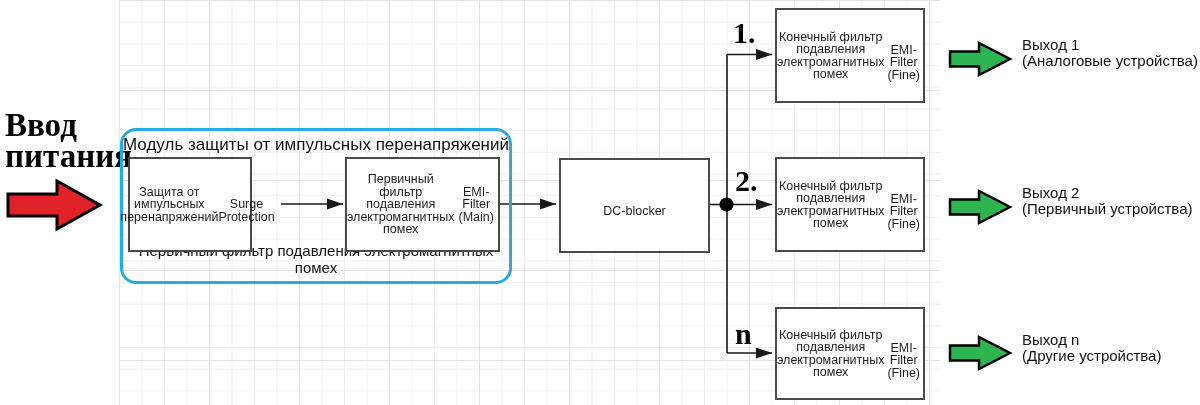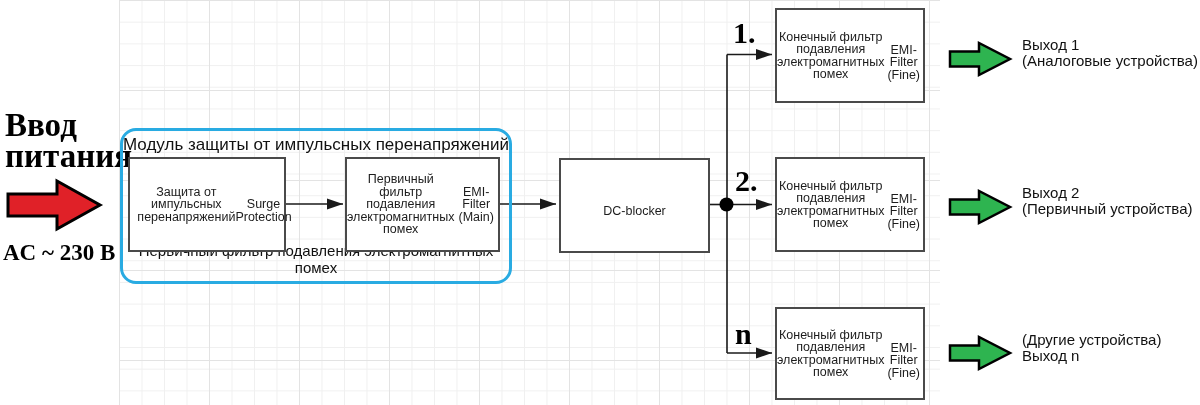--- a/index.html
+++ b/index.html
@@ -40,21 +40,21 @@
     position:absolute; box-sizing:border-box; background:#fff;
     border:2px solid #4a4a4a;
     display:flex; flex-direction:row; align-items:center; justify-content:center;
     text-align:center; font-size:12.5px; line-height:12.5px; color:#1c1c1c;
   }
   .box-title { white-space:pre-line; }
   .box-sub { margin-top:12px; }
   .box-sub.tight { margin-top:0; }
   .box-sub.fine { margin-top:14px; }
 
-  #box-surge   { left:128px; top:157px; width:158px; height:95px;padding-left:15px; }
+  #box-surge   { left:128px; top:157px; width:124px; height:95px;padding-left:15px; }
   #box-emimain { left:345px; top:157px; width:155px; height:95px;align-items:center; }
   #box-dc      { left:559px; top:158px; width:151px; height:95px; }
   #box-fine1   { left:775px; top:8px;   width:150px; height:95px; }
   #box-fine2   { left:775px; top:157px; width:150px; height:95px; }
   #box-fine3   { left:775px; top:307px; width:150px; height:93px; }
 
   .branch-label { position:absolute; font-size:30px; line-height:30px; }
   #blabel-1 { left:733px; top:18px; }
   #blabel-2 { left:735px; top:166px; }
   #blabel-n { left:735px; top:319px; }
@@ -89,21 +89,20 @@
     <line x1="727" y1="353" x2="772" y2="353" stroke="#1a1a1a" stroke-width="1.6" marker-end="url(#ah)"></line>
     <circle cx="726.5" cy="204.5" r="7" fill="#000"></circle>
 
     <polygon points="950,51.5 979,51.5 979,43 1010,59 979,75 979,66.5 950,66.5" stroke="#000" stroke-width="2.5" stroke-linejoin="miter" style="fill: rgb(46, 180, 80);"></polygon>
     <polygon points="950,199.5 979,199.5 979,191 1010,207 979,223 979,214.5 950,214.5" stroke="#000" stroke-width="2.5" stroke-linejoin="miter" style="fill: rgb(46, 180, 80);"></polygon>
     <polygon points="950,345.5 979,345.5 979,337 1010,353 979,369 979,360.5 950,360.5" stroke="#000" stroke-width="2.5" stroke-linejoin="miter" style="fill: rgb(46, 180, 80);"></polygon>
   </svg>
 
   <div id="input-title" class="serifbold">Ввод
 питания</div>
-  <div id="input-voltage" class="serifbold">AC ~ 230 В</div>
 
   <div class="module" style="border-color: rgb(41, 171, 226);">
     <div class="module-title">Модуль защиты от импульсных перенапряжений</div>
     <div class="module-footer">Первичный фильтр подавления электромагнитных помех</div>
   </div>
 
   <div class="box" id="box-surge">
     <div class="box-title">Защита от импульсных
 перенапряжений</div>
     <div class="box-sub">Surge Protection</div>
@@ -151,17 +150,17 @@
 
   <div class="output" id="output-1">
     <div>Выход 1</div>
     <div>(Аналоговые устройства)</div>
   </div>
   <div class="output" id="output-2">
     <div>Выход 2</div>
     <div>(Первичный устройства)</div>
   </div>
   <div class="output" id="output-3">
+    <div>Выход n</div>
     <div>(Другие устройства)</div>
-    <div>Выход n</div>
   </div>
 
 </div>
 
 </body></html>

